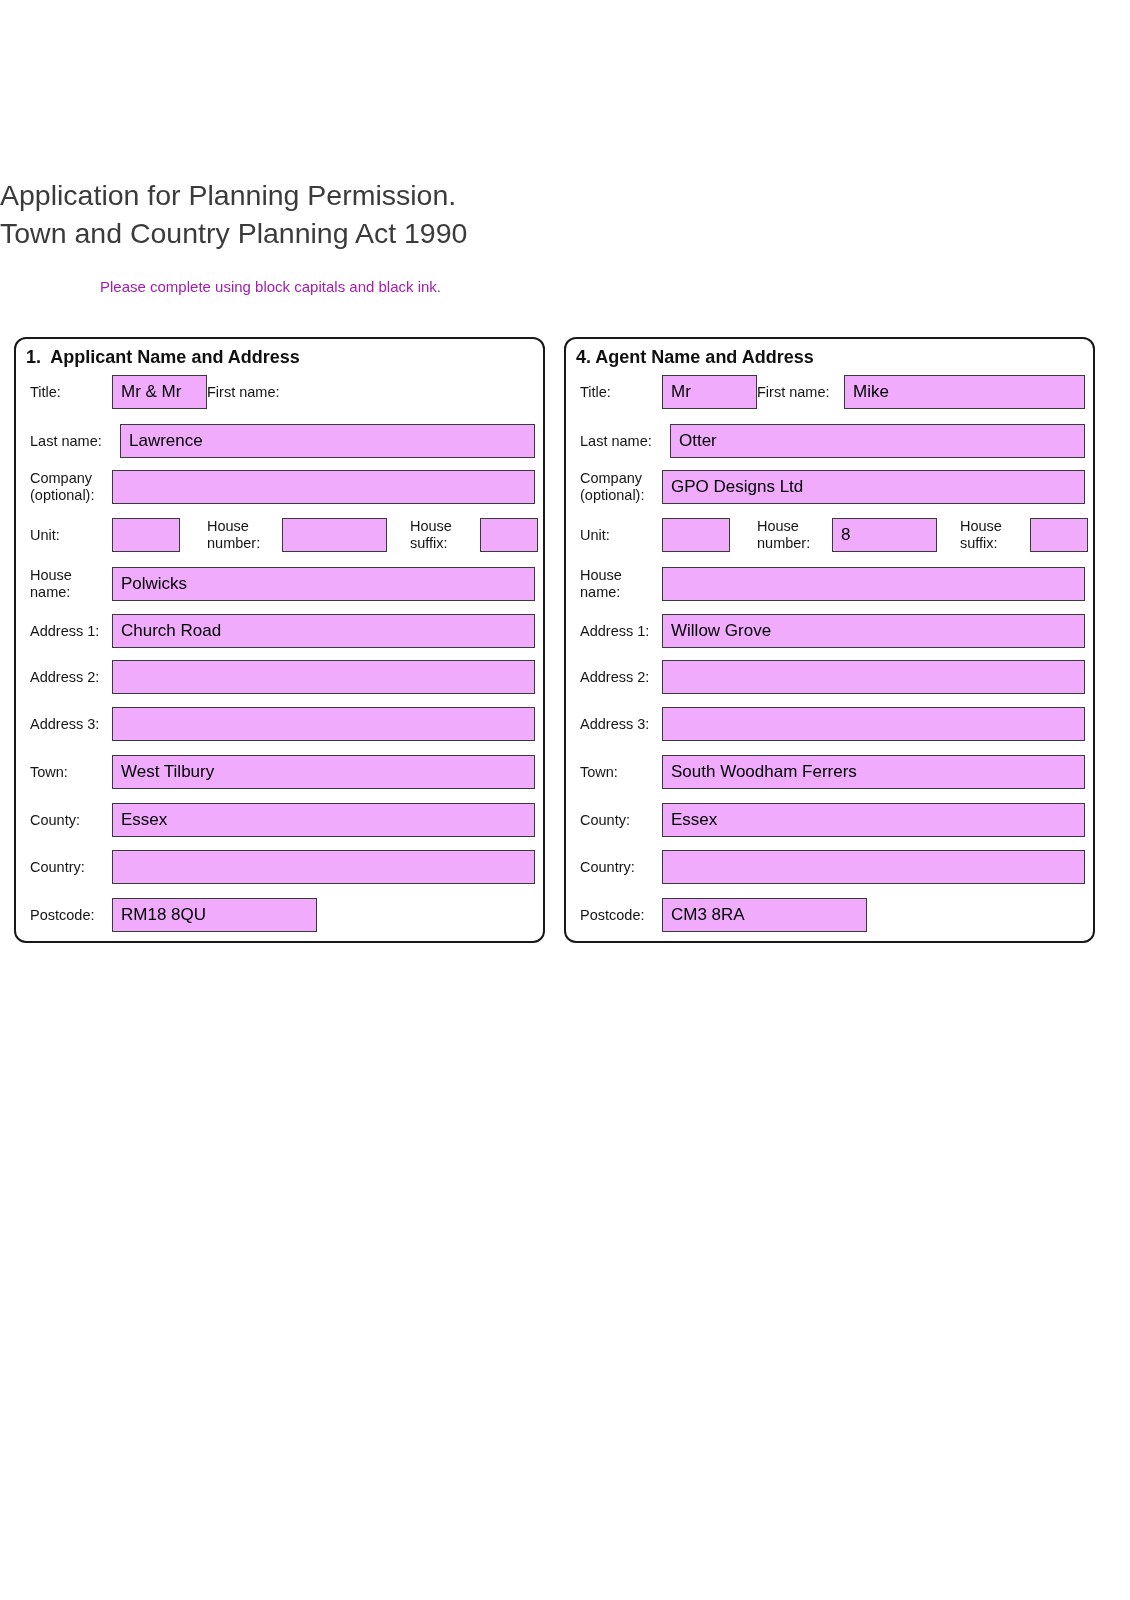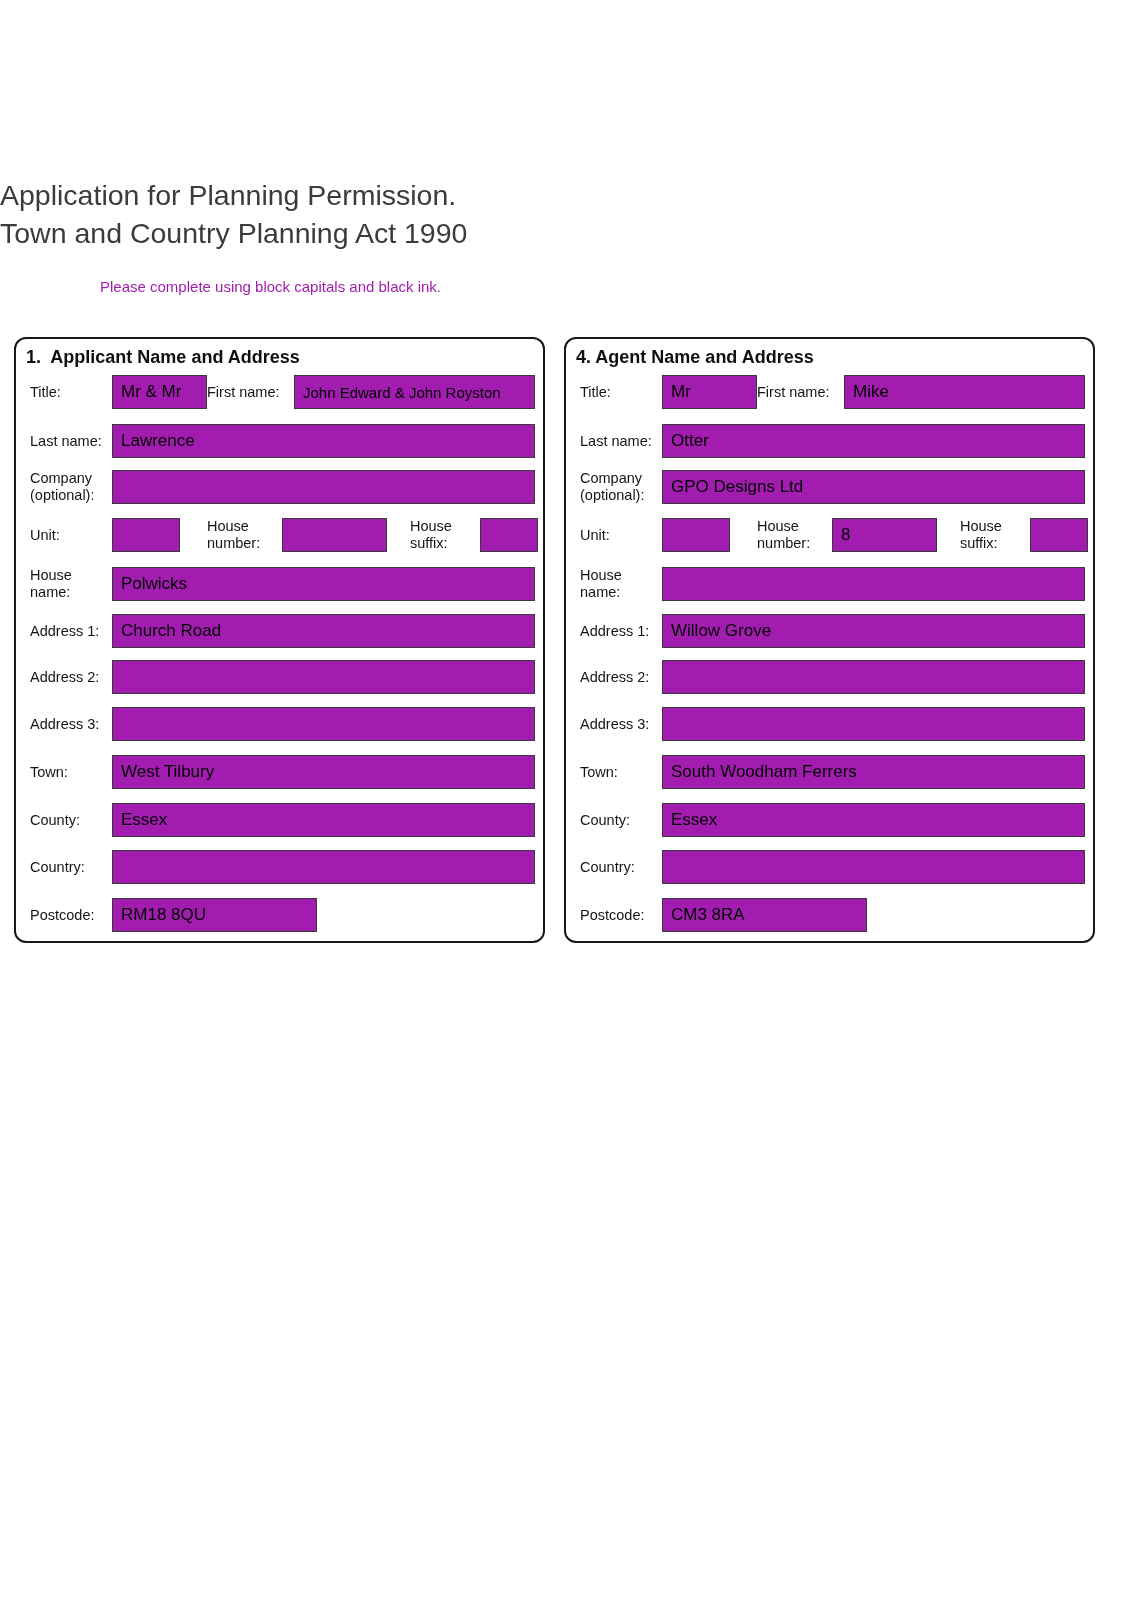--- a/index.html
+++ b/index.html
@@ -12,30 +12,30 @@
 
   .panel { position: absolute; top: 337px; width: 531px; height: 606px; background: #fff;
            border: 2.5px solid #181818; border-radius: 12px; }
   .panel.left  { left: 14px; }
   .panel.right { left: 564px; }
 
   .panel-header { position: absolute; top: 8px; left: 10px; font-size: 18px; font-weight: bold;
                   color: #101010; white-space: pre; }
 
   .row { position: absolute; left: 8px; right: 8px; height: 36px; display: flex; align-items: center; }
-  .r1  { top: 35px; }  .r2  { top: 84px; }  .r3  { top: 130px; } .r4  { top: 178px; }
+  .r1  { top: 35px; }  .r2  { top: 84px; gap: 8px; }  .r3  { top: 130px; } .r4  { top: 178px; }
   .r5  { top: 227px; } .r6  { top: 274px; } .r7  { top: 320px; } .r8  { top: 367px; }
   .r9  { top: 415px; } .r10 { top: 463px; } .r11 { top: 510px; } .r12 { top: 558px; }
 
   .lbl { width: 88px; flex-shrink: 0; font-size: 14.5px; line-height: 17px; color: #151515; padding-left: 6px; }
   .lbl.inline { width: 82px; white-space: nowrap; margin-left: 0; padding-left: 0; }
   .lbl.hnum { width: 75px; margin-left: 27px; padding-left: 0; }
   .lbl.hsuf { width: 62px; margin-left: 23px; padding-left: 0; }
 
-  .box { height: 34px; border: 1.5px solid #3a3a3a; background: #a21caf; display: flex;
+  .box { height: 34px; border: 1.5px solid #3a3a3a; background: #f0abfc; display: flex;
          align-items: center; padding: 0 8px; font-size: 17px; color: #000; overflow: hidden;
          white-space: nowrap; }
   .fill { flex: 1; }
   .w95  { width: 95px; flex-shrink: 0; }
   .w68  { width: 68px; flex-shrink: 0; }
   .w105 { width: 105px; flex-shrink: 0; margin-left: 0; }
   .w58  { width: 58px; flex-shrink: 0; margin-left: 8px; }
   .w205 { width: 205px; flex-shrink: 0; }
   .sm   { font-size: 15px; }
   .ml5  { margin-left: 5px; }
@@ -52,21 +52,20 @@
 
   <div class="instruction">Please complete using block capitals and black ink.</div>
 
   <div class="panel left">
     <div class="panel-header">1.  Applicant Name and Address</div>
 
     <div class="row r1">
       <div class="lbl">Title:</div>
       <div class="box w95">Mr &amp; Mr</div>
       <div class="lbl inline">First name:</div>
-      <div class="box fill ml5 sm">John Edward &amp; John Royston</div>
     </div>
 
     <div class="row r2">
       <div class="lbl">Last name:</div>
       <div class="box fill">Lawrence</div>
     </div>
 
     <div class="row r3">
       <div class="lbl">Company (optional):</div>
       <div class="box fill"></div>

